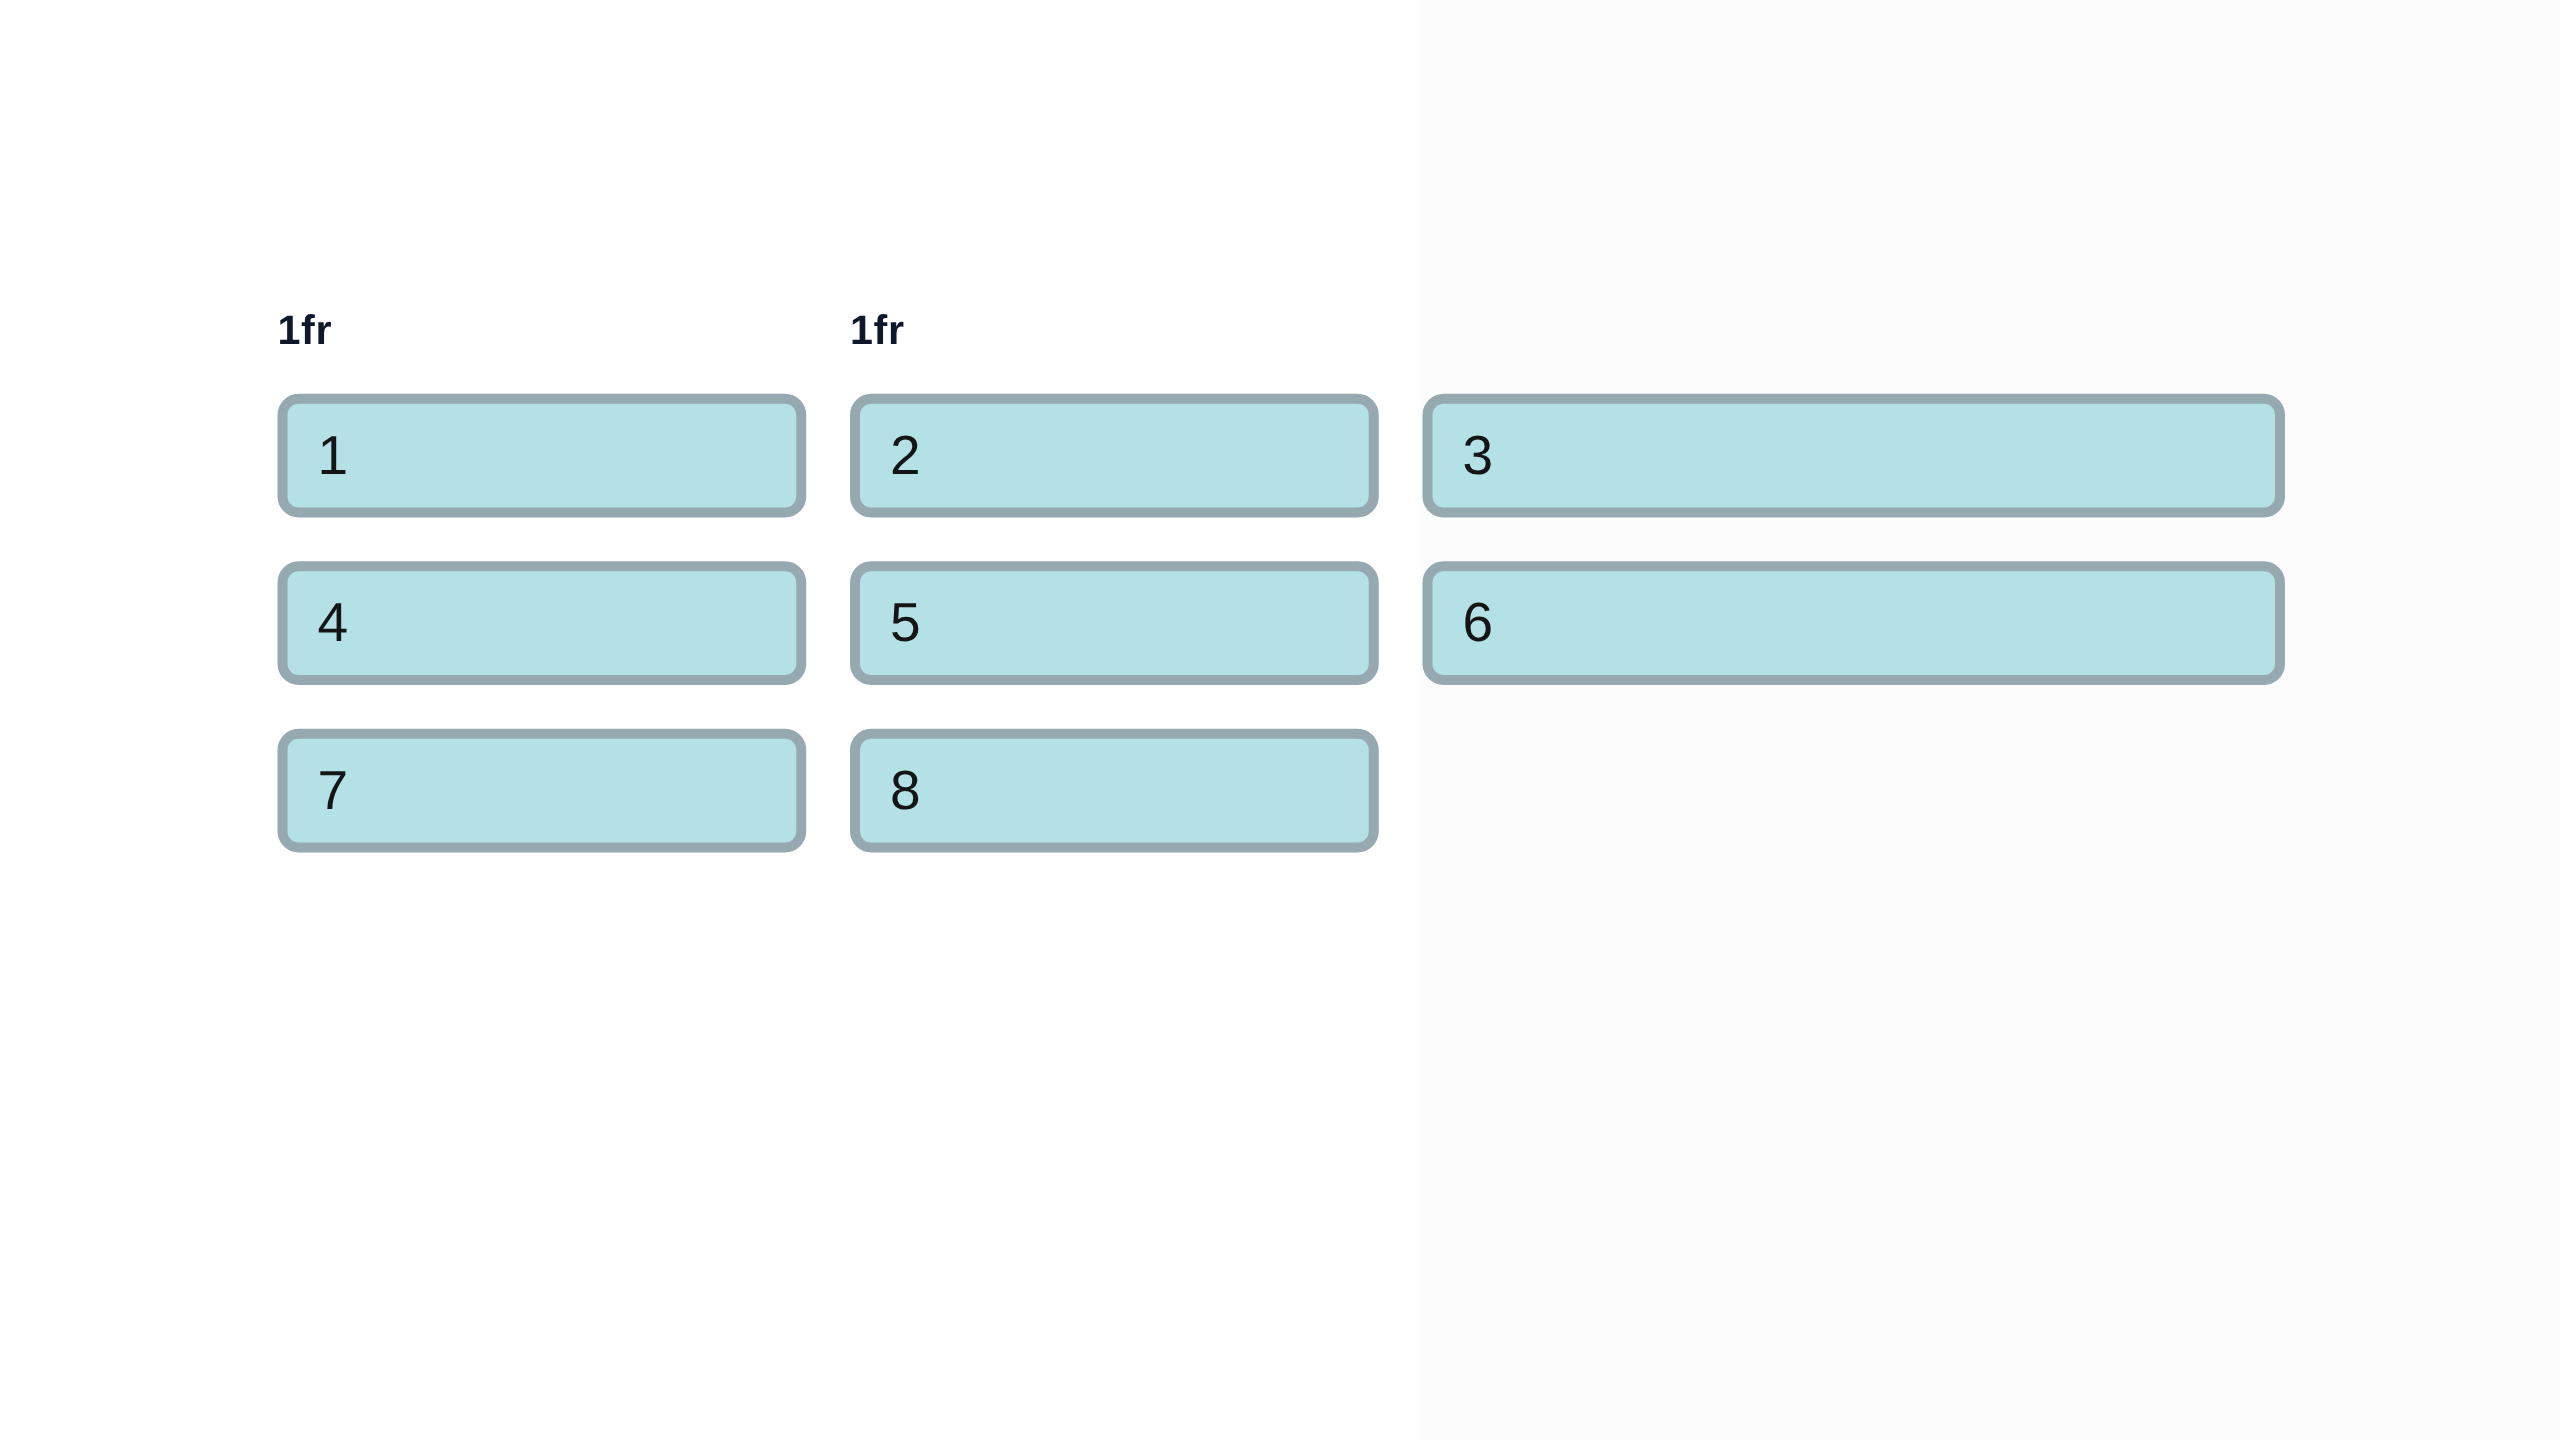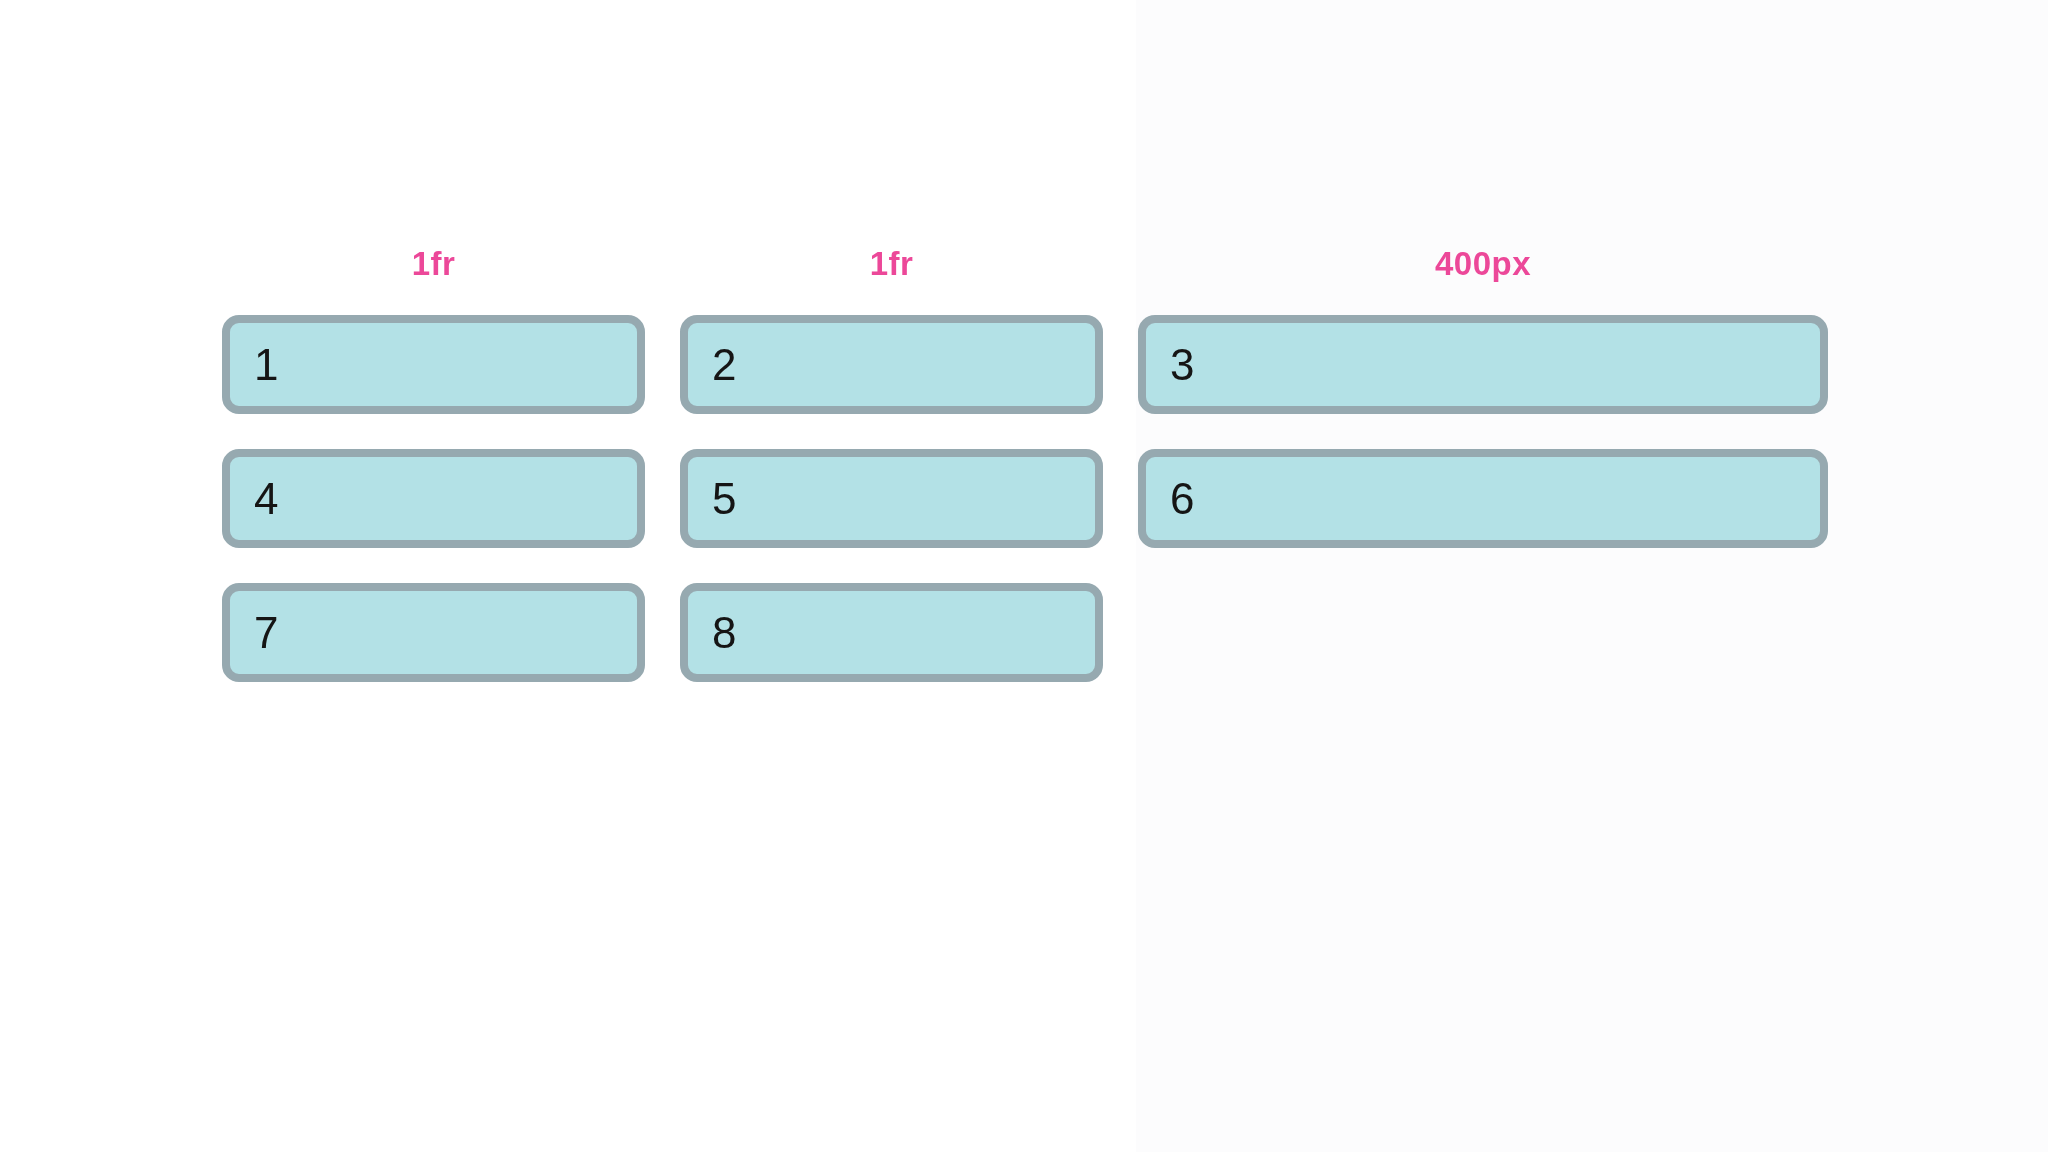--- a/index.html
+++ b/index.html
@@ -30,25 +30,24 @@
     top: 244px;
     width: 1606px;
   }
   .track-labels {
     display: grid;
     grid-template-columns: 423px 423px 690px;
     column-gap: 35px;
     margin-bottom: 31px;
   }
   .track-label {
-    text-align: center;
     font-size: 33px;
     line-height: 40px;
     font-weight: 700;
-    color: #ec4899;
+    color: #0f172a;
     letter-spacing: 0.5px;
   }
   .items-grid {
     display: grid;
     grid-template-columns: 423px 423px 690px;
     column-gap: 35px;
     row-gap: 35px;
   }
   .grid-item {
     box-sizing: border-box;
@@ -68,21 +67,20 @@
 <body>
 
 <div class="stage">
   <div class="right-pane"></div>
 
   <div class="grid-wrap">
 
     <div class="track-labels">
       <div class="track-label">1fr</div>
       <div class="track-label">1fr</div>
-      <div class="track-label">400px</div>
     </div>
 
     <div class="items-grid">
       <div class="grid-item">1</div>
       <div class="grid-item">2</div>
       <div class="grid-item">3</div>
       <div class="grid-item">4</div>
       <div class="grid-item">5</div>
       <div class="grid-item">6</div>
       <div class="grid-item">7</div>

